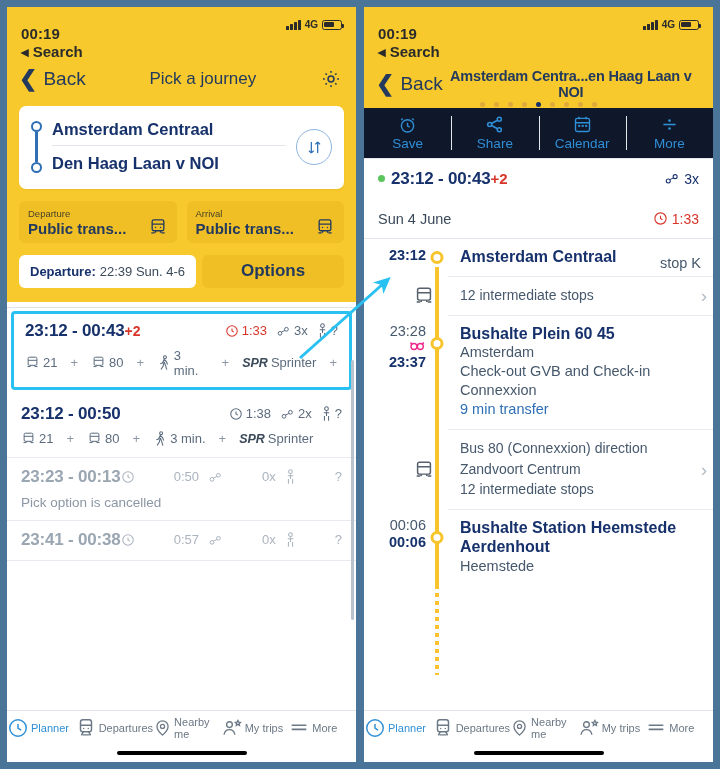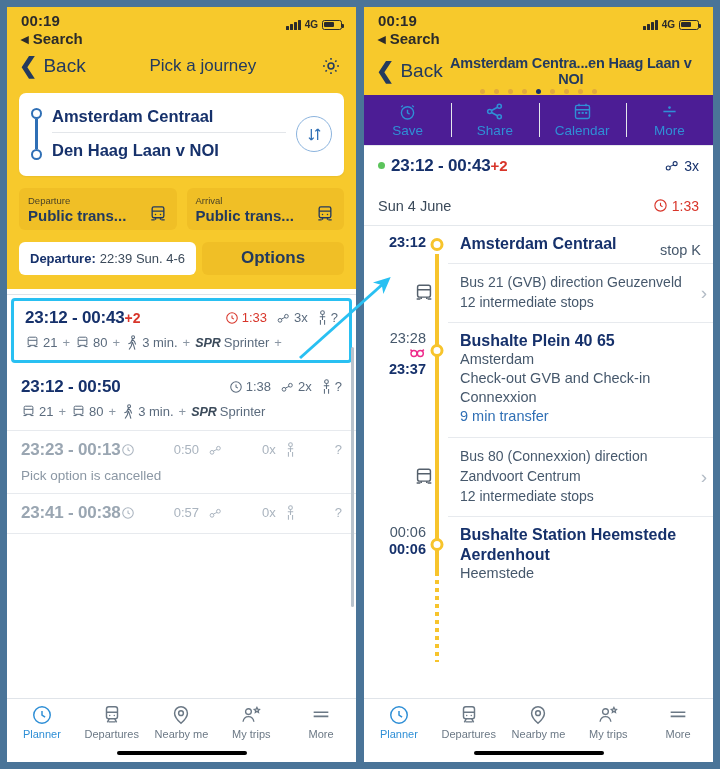--- a/index.html
+++ b/index.html
@@ -25,21 +25,21 @@
             display: flex; flex-direction: column; background:#fff; }
 
   
   .statusbar {
     background: #f7c92c;
     padding: 6px 14px 2px 14px;
     display: flex; align-items: flex-start; justify-content: space-between;
     color: #2b2b2b;
   }
   .sb-left { display:flex; flex-direction: column; line-height: 1.05; }
-  .sb-time { font-size: 15px; font-weight: bold; letter-spacing: .1px; }
+  .sb-time { font-size: 15px; font-weight: bold; letter-spacing: .1px; margin-top: 13px; }
   .sb-back { font-size: 15px; font-weight: bold; margin-top: 2px; }
   .sb-right { display:flex; align-items:center; gap:4px; padding-top: 6px; }
   .bars { display:flex; align-items: flex-end; gap:1.5px; height:10px; }
   .bars i { display:block; width:2.5px; background:#2b2b2b; border-radius:.5px; }
   .bars i:nth-child(1){height:4px}.bars i:nth-child(2){height:6px}
   .bars i:nth-child(3){height:8px}.bars i:nth-child(4){height:10px}
   .net { font-size:10px; font-weight:600; }
   .batt { width:20px;height:10px;border:1.2px solid #2b2b2b;border-radius:2.5px;position:relative;padding:1.2px; }
   .batt::after{content:"";position:absolute;right:-3px;top:3px;width:1.6px;height:4px;background:#2b2b2b;border-radius:0 1px 1px 0;}
   .batt span{display:block;height:100%;width:62%;background:#2b2b2b;border-radius:1px;}
@@ -104,40 +104,40 @@
   .res-row.sel {
     border:3px solid #29c0f2; border-radius:4px; margin:3px 4px 5px 4px;
     padding:7px 11px 9px 11px;
   }
   .res-line1 { display:flex; align-items:center; }
   .res-time { font-size:17px; font-weight:bold; color:#16316b; letter-spacing:-.2px; }
   .res-plus { font-size:14px; font-weight:bold; color:#d8352a; }
   .res-meta { margin-left:auto; display:flex; align-items:center; gap:9px; }
   .meta-i { display:flex; align-items:center; gap:3px; font-size:13px; color:#5b6b7d; }
   .meta-i.delay { color:#d8352a; }
-  .res-line2 { display:flex; align-items:center; gap:4px; margin-top:7px; flex-wrap:nowrap; font-size:13px; color:#5b6b7d; }
+  .res-line2 { display:flex; align-items:center; gap:12px; margin-top:7px; flex-wrap:nowrap; font-size:13px; color:#5b6b7d; }
   .leg { display:flex; align-items:center; gap:3px; }
   .leg .spr { font-style:italic; font-weight:bold; color:#3b4a5a; font-size:12.5px; }
   .plus { color:#8b97a4; font-size:13px; padding:0 1px; }
   .res-row.dim .res-time { color:#9aa6b2; }
   .cancel-txt { font-size:13.5px; color:#8b97a4; margin-top:8px; }
   .res-row.dim .meta-i { color:#aab4bf;gap:39px; }
   .scrollbar { position:absolute; right:2px; top:58px; width:3px; height:260px; background:#b9c3cd; border-radius:2px; }
 
   
   .tabbar { background:#fff; border-top:1px solid #e0e4e9; padding:5px 0 0 0; }
   .tabs { display:flex; }
-  .tab { flex:1; display:flex; flex-direction:column; align-items:center; gap:2px; color:#6b7885; }
+  .tab { flex:1; display:flex; flex-direction:row; align-items:center; gap:2px; color:#6b7885; }
   .tab.active { color:#2f8fd6; }
   .tab-ico { width:22px;height:22px; }
   .tab-lab { font-size:11px; }
   .home-ind { width:130px;height:4.5px;background:#000;border-radius:3px;margin:11px auto 7px auto; }
 
   
-  .actionbar { display:flex; background:#4c1d95; border-bottom:1px solid #e4e8ec; }
+  .actionbar { display:flex; background:#0f172a; border-bottom:1px solid #e4e8ec; }
   .act { flex:1; display:flex; flex-direction:column; align-items:center; gap:1px;
          padding:6px 0 7px 0; color:#2f8fd6; position:relative; }
   .act + .act::before { content:""; position:absolute; left:0; top:8px; bottom:8px; width:1px; background:#e4e8ec; }
   .act-ico { width:21px;height:21px; }
   .act-lab { font-size:13.5px; }
 
   
   .summary { padding:10px 14px 11px 14px; border-bottom:1px solid #e4e8ec; background:#fff; }
   .sum-l1 { display:flex; align-items:center; }
   .sum-dot { width:7px;height:7px;border-radius:50%;background:#5cc45c;margin-right:6px; }
@@ -632,41 +632,40 @@
       </div>
 
       <div class="tl-row">
         <div class="tl-time"></div>
         <div class="tl-gut"></div>
         <div class="tl-main bordered">
           <svg class="mode-gut" viewBox="0 0 24 24" fill="none" stroke="currentColor" stroke-width="1.6">
                 <rect x="5" y="3.5" width="14" height="13" rx="2"></rect>
                 <path d="M5 8.5h14M9 16.5v2M15 16.5v2M4 18.5h4M16 18.5h4"></path>
               </svg>
-          <div class="leg-txt">Bus 21 (GVB) direction Geuzenveld</div>
           <div class="leg-txt">12 intermediate stops</div>
           <span class="chev-r">›</span>
         </div>
       </div>
 
       <div class="tl-row">
         <div class="tl-time">
           <span class="t-dep">23:28</span>
           <svg class="xfer-ico" viewBox="0 0 24 18" fill="none" stroke="currentColor" stroke-width="2">
                 <circle cx="7" cy="9" r="4.2"></circle>
                 <circle cx="16" cy="9" r="4.2"></circle>
                 <path d="M2 3.5 5 6M21 3.5 18 6"></path>
               </svg>
           <span class="t-arr">23:37</span>
         </div>
         <div class="tl-gut">
           <span class="node" style="top:22px;"></span>
         </div>
         <div class="tl-main bordered">
-          <div class="stop-name">Bushalte Plein 40 65</div>
+          <div class="stop-name">Bushalte Plein 60 45</div>
           <div class="stop-city">Amsterdam</div>
           <div class="stop-extra">Check-out GVB and Check-in Connexxion</div>
           <div class="stop-transfer">9 min transfer</div>
         </div>
       </div>
 
       <div class="tl-row">
         <div class="tl-time"></div>
         <div class="tl-gut"></div>
         <div class="tl-main bordered">

